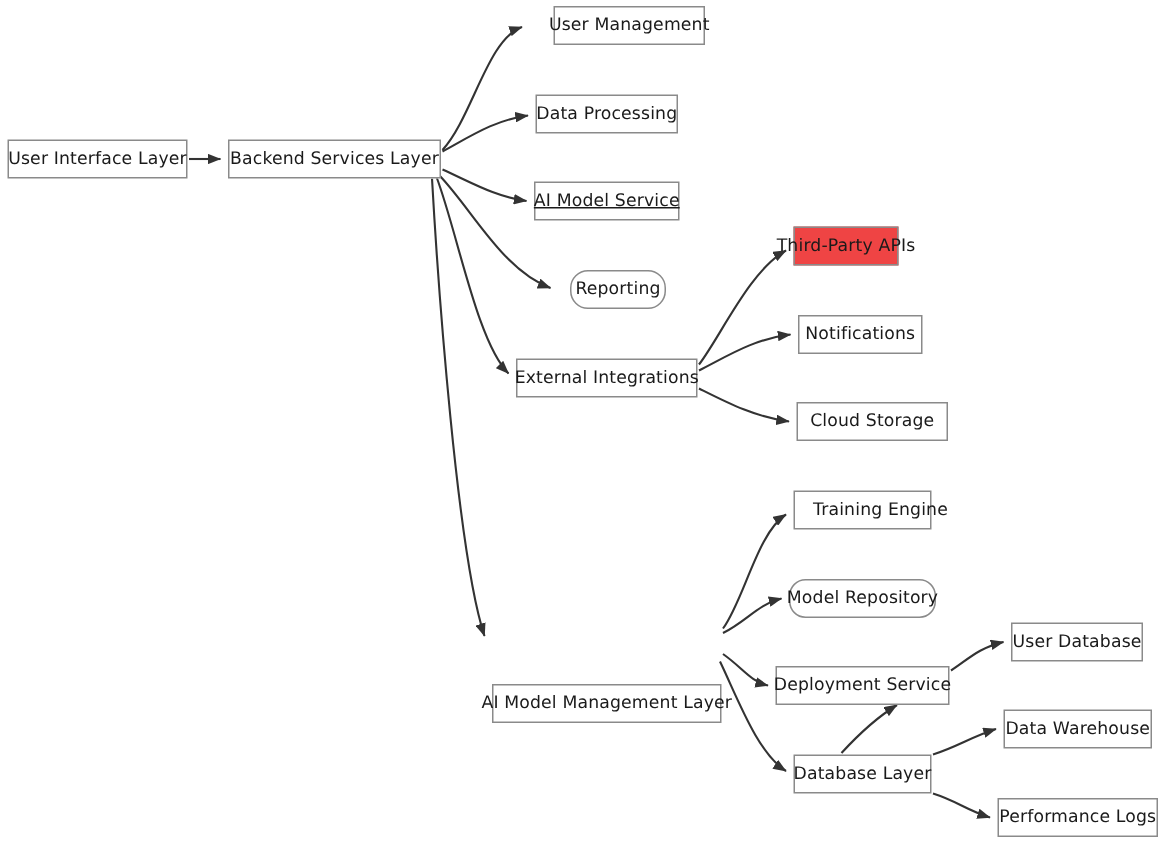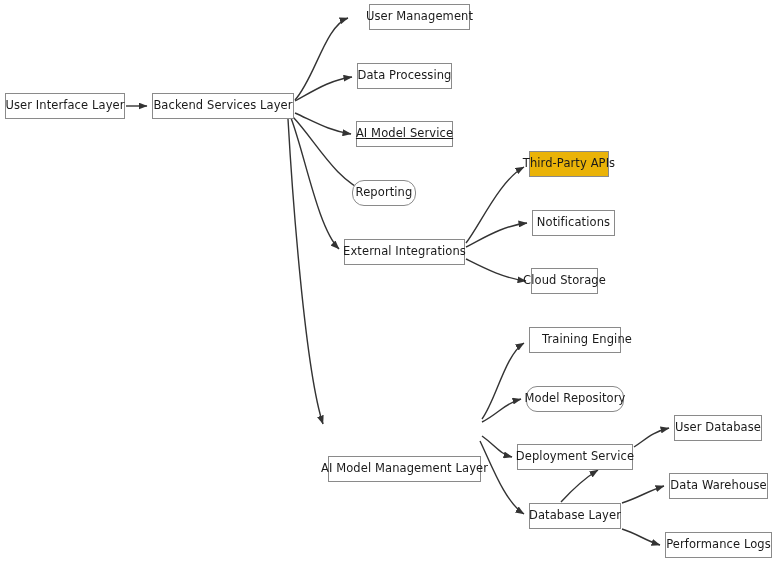--- a/index.html
+++ b/index.html
@@ -81,33 +81,33 @@
       </div>
       <div class="node" style="left: 353px; top: 4px; width: 101px; height: 26px; border-color: rgb(138, 138, 138); background: rgb(255, 255, 255); color: rgb(26, 26, 26); margin-left: 16px;">
         <span>User Management</span>
       </div>
       <div class="node" style="left: 357px; top: 63px; width: 95px; height: 26px; border-color: rgb(138, 138, 138); background: rgb(255, 255, 255); color: rgb(26, 26, 26);">
         <span>Data Processing</span>
       </div>
       <div class="node" style="left: 356px; top: 121px; width: 97px; height: 26px; border-color: rgb(138, 138, 138); background: rgb(255, 255, 255); color: rgb(26, 26, 26); text-decoration: underline;">
         <span>AI Model Service</span>
       </div>
-      <div class="node" style="left: 352px; top: 180px; width: 64px; height: 26px; border-color: rgb(138, 138, 138); background: rgb(255, 255, 255); color: rgb(26, 26, 26); border-radius: 12px;">
+      <div class="node" style="left: 380px; top: 180px; width: 64px; height: 26px; border-color: rgb(138, 138, 138); background: rgb(255, 255, 255); color: rgb(26, 26, 26); border-radius: 12px;">
         <span>Reporting</span>
       </div>
       <div class="node" style="left: 344px; top: 239px; width: 121px; height: 26px; border-color: rgb(138, 138, 138); background: rgb(255, 255, 255); color: rgb(26, 26, 26);">
         <span>External Integrations</span>
       </div>
-      <div class="node" style="left: 529px; top: 151px; width: 80px; height: 26px; border-color: rgb(138, 138, 138); background: #eab308; color: rgb(26, 26, 26);">
+      <div class="node" style="left: 529px; top: 151px; width: 70px; height: 26px; border-color: rgb(138, 138, 138); background: #ef4444; color: rgb(26, 26, 26);">
         <span>Third-Party APIs</span>
       </div>
       <div class="node" style="left: 532px; top: 210px; width: 83px; height: 26px; border-color: rgb(138, 138, 138); background: rgb(255, 255, 255); color: rgb(26, 26, 26); text-align: center;">
         <span>Notifications</span>
       </div>
-      <div class="node" style="left: 531px; top: 268px; width: 67px; height: 26px; border-color: rgb(138, 138, 138); background: rgb(255, 255, 255); color: rgb(26, 26, 26);">
+      <div class="node" style="left: 531px; top: 268px; width: 101px; height: 26px; border-color: rgb(138, 138, 138); background: rgb(255, 255, 255); color: rgb(26, 26, 26);">
         <span>Cloud Storage</span>
       </div>
       <div class="node" style="left: 328px; top: 415px; width: 153px; height: 26px; border-color: rgb(138, 138, 138); background: rgb(255, 255, 255); color: rgb(26, 26, 26); margin-top: 41px;">
         <span>AI Model Management Layer</span>
       </div>
       <div class="node" style="left: 529px; top: 327px; width: 92px; height: 26px; border-color: rgb(138, 138, 138); background: rgb(255, 255, 255); color: rgb(26, 26, 26); padding-left: 32px;">
         <span>Training Engine</span>
       </div>
       <div class="node" style="left: 526px; top: 386px; width: 98px; height: 26px; border-color: rgb(138, 138, 138); background: rgb(255, 255, 255); color: rgb(26, 26, 26); border-radius: 11px;">
         <span>Model Repository</span>

